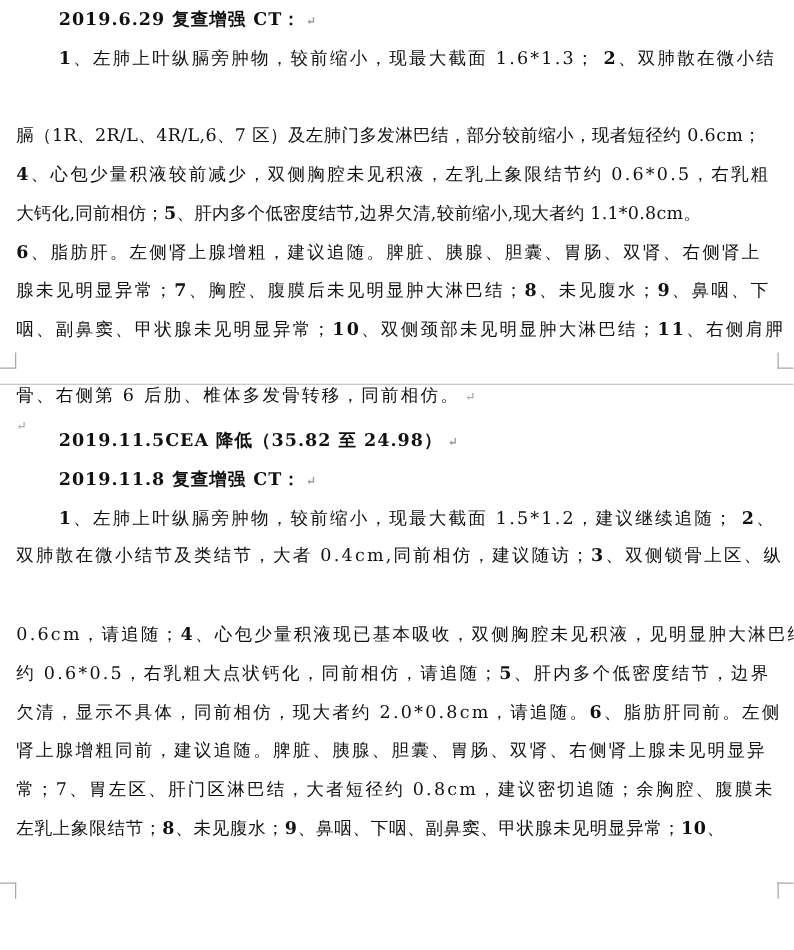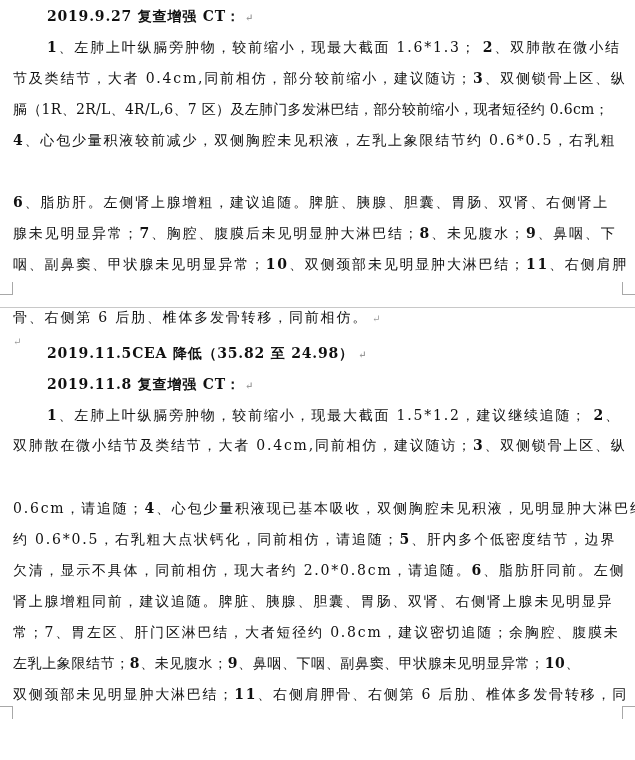--- a/index.html
+++ b/index.html
@@ -23,26 +23,26 @@
   }
   .heading { left: 47px; font-weight: bold; letter-spacing: 0.8px; }
   .indent { left: 47px; width: 576px; }
   .b { font-weight: bold; }
   .pm { color: #9a9a9a; font-size: 10px; margin-left: 4px; letter-spacing: 0; }
 </style>
 </head>
 <body>
 
 <div class="page page1">
-  <div class="line heading" style="top:6px"><span>2019.9.27 复查增强 CT：</span><span class="pm">↵</span></div>
+  <div class="line heading" style="top:6px"><span>2019.6.29 复查增强 CT：</span><span class="pm">↵</span></div>
 
   <div class="line indent" style="top:37px"><span class="b">1</span><span>、左肺上叶纵膈旁肿物，较前缩小，现最大截面 1.6*1.3；  </span><span class="b">2</span><span>、双肺散在微小结</span></div>
-  <div class="line" style="top:68px"><span>节及类结节，大者 0.4cm,同前相仿，部分较前缩小，建议随访；</span><span class="b">3</span><span>、双侧锁骨上区、纵</span></div>
   <div class="line" style="top:99px; letter-spacing:0.3px"><span>膈（1R、2R/L、4R/L,6、7 区）及左肺门多发淋巴结，部分较前缩小，现者短径约 0.6cm；</span></div>
   <div class="line" style="top:130px"><span class="b">4</span><span>、心包少量积液较前减少，双侧胸腔未见积液，左乳上象限结节约 0.6*0.5，右乳粗</span></div>
+  <div class="line" style="top:161px; letter-spacing:0.2px"><span>大钙化,同前相仿；</span><span class="b">5</span><span>、肝内多个低密度结节,边界欠清,较前缩小,现大者约 1.1*0.8cm。</span></div>
   <div class="line" style="top:192px"><span class="b">6</span><span>、脂肪肝。左侧肾上腺增粗，建议追随。脾脏、胰腺、胆囊、胃肠、双肾、右侧肾上</span></div>
   <div class="line" style="top:223px"><span>腺未见明显异常；</span><span class="b">7</span><span>、胸腔、腹膜后未见明显肿大淋巴结；</span><span class="b">8</span><span>、未见腹水；</span><span class="b">9</span><span>、鼻咽、下</span></div>
   <div class="line" style="top:254px"><span>咽、副鼻窦、甲状腺未见明显异常；</span><span class="b">10</span><span>、双侧颈部未见明显肿大淋巴结；</span><span class="b">11</span><span>、右侧肩胛</span></div>
 
   <div class="corner c-bl" style="top:282px"></div>
   <div class="corner c-br" style="top:282px"></div>
 </div>
 
 <div class="gap"></div>
 
@@ -54,17 +54,16 @@
   <div class="line heading" style="top:60px"><span>2019.11.8 复查增强 CT：</span><span class="pm">↵</span></div>
 
   <div class="line indent" style="top:91px"><span class="b">1</span><span>、左肺上叶纵膈旁肿物，较前缩小，现最大截面 1.5*1.2，建议继续追随；  </span><span class="b">2</span><span>、</span></div>
   <div class="line" style="top:121px"><span>双肺散在微小结节及类结节，大者 0.4cm,同前相仿，建议随访；</span><span class="b">3</span><span>、双侧锁骨上区、纵</span></div>
   <div class="line" style="top:184px"><span>0.6cm，请追随；</span><span class="b">4</span><span>、心包少量积液现已基本吸收，双侧胸腔未见积液，见明显肿大淋巴结</span></div>
   <div class="line" style="top:215px"><span>约 0.6*0.5，右乳粗大点状钙化，同前相仿，请追随；</span><span class="b">5</span><span>、肝内多个低密度结节，边界</span></div>
   <div class="line" style="top:246px"><span>欠清，显示不具体，同前相仿，现大者约 2.0*0.8cm，请追随。</span><span class="b">6</span><span>、脂肪肝同前。左侧</span></div>
   <div class="line" style="top:277px"><span>肾上腺增粗同前，建议追随。脾脏、胰腺、胆囊、胃肠、双肾、右侧肾上腺未见明显异</span></div>
   <div class="line" style="top:308px"><span>常；7、胃左区、肝门区淋巴结，大者短径约 0.8cm，建议密切追随；余胸腔、腹膜未</span></div>
   <div class="line" style="top:339px; letter-spacing:0.6px"><span>左乳上象限结节；</span><span class="b">8</span><span>、未见腹水；</span><span class="b">9</span><span>、鼻咽、下咽、副鼻窦、甲状腺未见明显异常；</span><span class="b">10</span><span>、</span></div>
-  <div class="line" style="top:370px"><span>双侧颈部未见明显肿大淋巴结；</span><span class="b">11</span><span>、右侧肩胛骨、右侧第 6 后肋、椎体多发骨转移，同</span></div>
 
   <div class="corner c-tl" style="top:392px"></div>
   <div class="corner c-tr" style="top:392px"></div>
 </div>
 
 </body></html>

